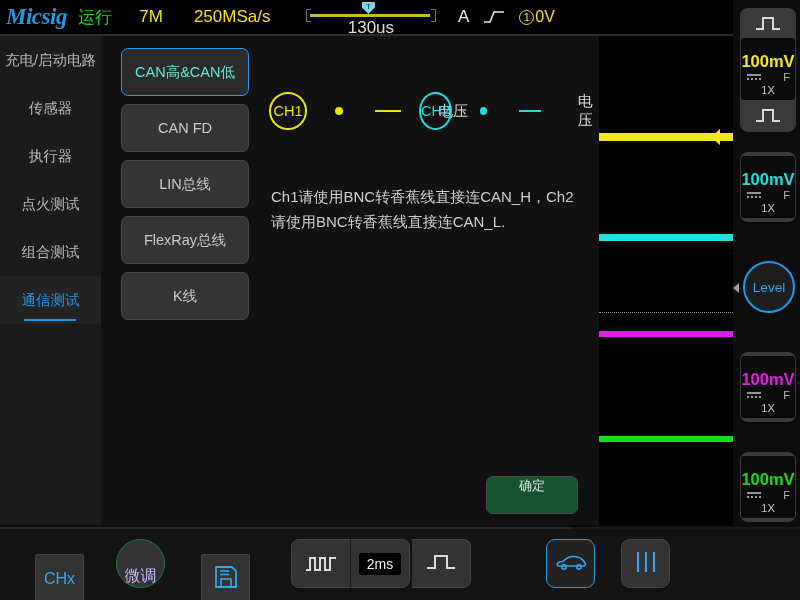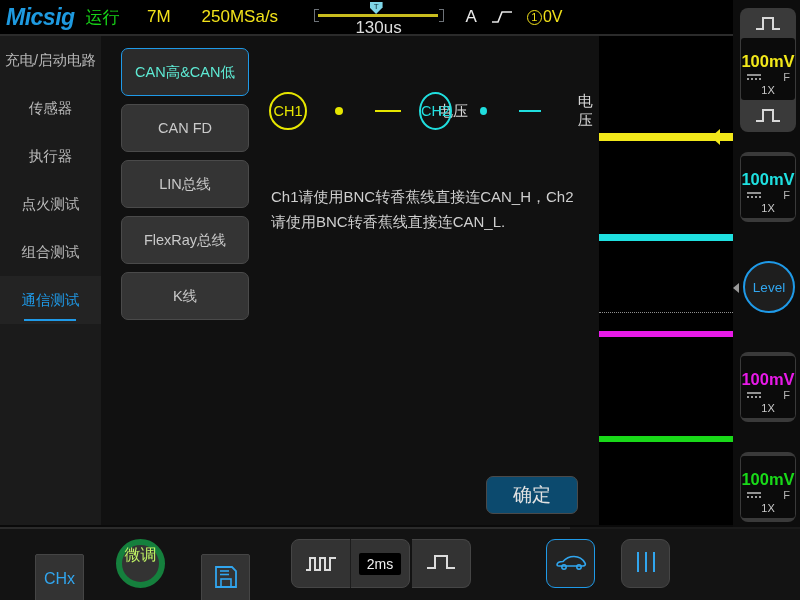--- a/index.html
+++ b/index.html
@@ -11,21 +11,21 @@
   }
   #app { position: relative; width: 800px; height: 600px; background: #0a0a0a; }
 
   
   .header {
     position: absolute; left: 0; top: 0; width: 800px; height: 34px;
     background: #000; display: flex; align-items: center;
   }
   .brand {
     color: #1e9ae0; font-size: 23px; font-weight: bold; font-style: italic;
-    letter-spacing: -0.5px; padding-left: 6px;
+    letter-spacing: -0.5px; padding-left: 6px; font-family: Liberation Serif, serif;
   }
   .run-state { color: #17d417; font-size: 17px; margin-left: 11px; }
   .acq-box {
     margin-left: 12px; background: #000; height: 30px; width: 162px;
     display: flex; align-items: center; justify-content: space-around;
     color: #f2e21a; font-size: 17px;
   }
   .memdepth-wrap {
     margin-left: 20px; width: 130px; height: 34px; position: relative;
   }
@@ -111,23 +111,23 @@
   .ch-lead { width: 8px; height: 8px; border-radius: 50%; margin-left: -4px; }
   .ch-wire { width: 26px; height: 1.5px; }
   .ch-text { color: #d8d8d8; font-size: 15px; margin-left: 5px; }
 
   .instruction {
     position: absolute; left: 170px; top: 148px; width: 316px;
     color: #cfcfcf; font-size: 15px; line-height: 25px;
   }
   .confirm-btn {
     position: absolute; left: 385px; top: 440px; width: 92px; height: 38px;
-    border-radius: 7px; background: #0c4a6e; border: 1px solid #4a4a4a;
-    color: #e2e2e2; font-size: 19px;
-    display: flex; align-items: center; justify-content: center;
+    border-radius: 7px; background: #14532d; border: 1px solid #4a4a4a;
+    color: #e2e2e2; font-size: 13px;
+    display: flex; justify-content: center;
   }
 
   
   .wave {
     position: absolute; left: 599px; top: 36px; width: 134px; height: 489px;
     background: #000; overflow: hidden;
   }
   .grid-dots {
     position: absolute; inset: 0;
     background-image:
@@ -192,23 +192,23 @@
   .bb-sep { position: absolute; left: 0; top: 0; width: 570px; height: 2px; background: #2b2b2b; }
   .bb-sep2 { position: absolute; left: 570px; top: 0; width: 230px; height: 2px; background: #1a1a1a; }
   .sq-btn {
     position: absolute; top: 27px; width: 49px; height: 49px; border-radius: 2px;
     background: #333333; border: 1px solid #454545;
     display: flex; align-items: center; justify-content: center;
     color: #31a6ef; font-size: 16px; text-align: center;
   }
   .circ-btn {
     position: absolute; top: 12px; width: 49px; height: 49px; border-radius: 50%;
-    background: #333333; border: 6px solid #15803d;
-    display: flex; align-items: flex-start; justify-content: center;
-    color: #bef264; font-size: 16px;
+    background: #333333; border: 1px solid #15803d;
+    display: flex; align-items: flex-end; justify-content: center;
+    color: #c4b5fd; font-size: 16px;
   }
   .tb-group {
     position: absolute; top: 12px; left: 291px; width: 119px; height: 49px;
     border-radius: 8px; background: #333333; border: 1px solid #454545;
     display: flex; align-items: center;
   }
   .tb-half { width: 59px; height: 100%; display: flex; align-items: center; justify-content: center; }
   .tb-divider { width: 1px; height: 49px; background: #1d1d1d; }
   .tb-val {
     background: #000; color: #f0f0f0; font-size: 14px;

